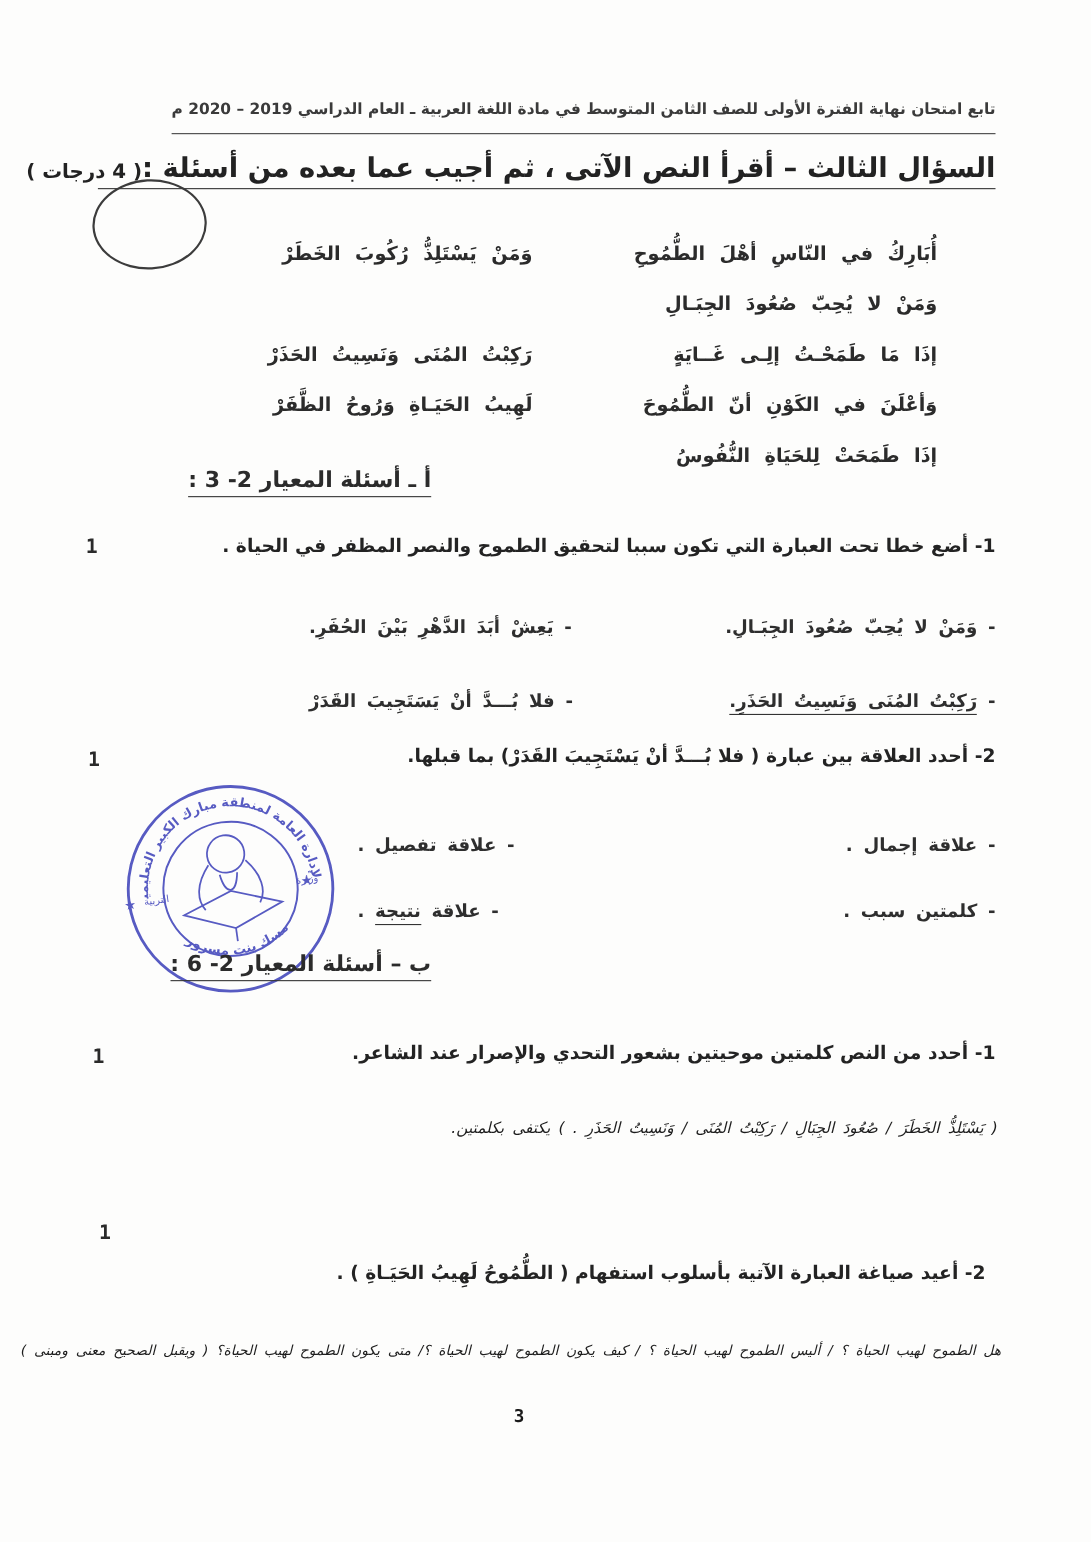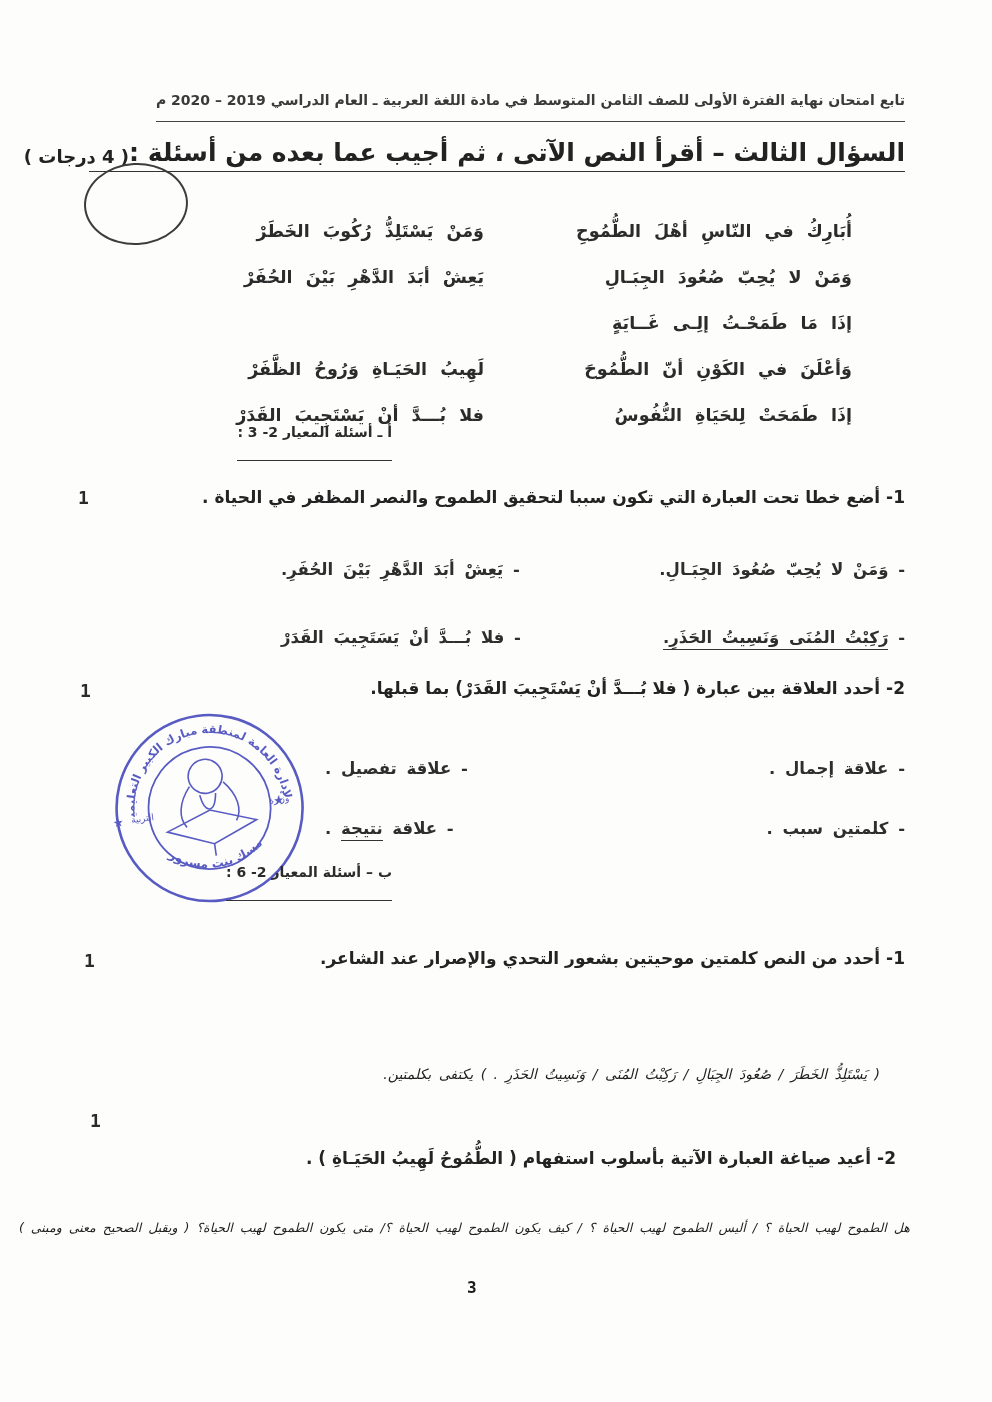--- a/index.html
+++ b/index.html
@@ -27,22 +27,22 @@
     left:84px;top:163px;width:100px;height:78px;border:2.6px solid #3c3c3c;
     border-radius:50%;transform:rotate(-3deg);background:transparent;
   }
   
   .poem{top:186px;right:140px;width:668px;}
   .poem-line{display:flex;justify-content:space-between;height:46px;align-items:center;}
   .hemi{font-size:17.5px;font-weight:600;word-spacing:7px;white-space:nowrap;color:#2b2b2b;margin-top:44px;}
   .hemi.second{width:300px;text-align:right;}
   
   .section-heading{
-    font-size:14px;font-weight:bold;white-space:nowrap;color:#2b2b2b;
-    border-bottom:1.6px solid #333;padding-bottom:20px;
+    font-size:20px;font-weight:bold;white-space:nowrap;color:#2b2b2b;
+    border-bottom:1.6px solid #333;padding-bottom:3px;
   }
   
   .question{font-size:17px;font-weight:bold;white-space:nowrap;color:#232323;}
   .mark{
     font-family:"DejaVu Sans Mono",monospace;font-size:18px;font-weight:bold;color:#2a2a2a;
   }
   
   .options{display:flex;flex-direction:column;}
   .opt-row{display:flex;justify-content:space-between;align-items:center;}
   .opt{font-size:16.5px;font-weight:600;white-space:nowrap;color:#2e2e2e;word-spacing:4px;}
@@ -69,32 +69,31 @@
 
 <div class="abs grade-ellipse"></div>
 
 <div class="abs poem">
   <div class="poem-line">
     <span class="hemi first">أُبَارِكُ في النّاسِ أهْلَ الطُّمُوحِ</span>
     <span class="hemi second">وَمَنْ يَسْتَلِذُّ رُكُوبَ الخَطَرْ</span>
   </div>
   <div class="poem-line">
     <span class="hemi first">وَمَنْ لا يُحِبّ صُعُودَ الجِبَـالِ</span>
-    <span class="hemi second">يَعِشْ أبَدَ الدَّهْرِ بَيْنَ الحُفَرْ</span>
   </div>
   <div class="poem-line">
     <span class="hemi first">إذَا مَا طَمَحْـتُ إلِـى غَــايَةٍ</span>
+    <span class="hemi second">رَكِبْتُ المُنَى وَنَسِيتُ الحَذَرْ</span>
   </div>
   <div class="poem-line">
     <span class="hemi first">وَأعْلَنَ في الكَوْنِ أنّ الطُّمُوحَ</span>
     <span class="hemi second">لَهِيبُ الحَيَـاةِ وَرُوحُ الظَّفَرْ</span>
   </div>
   <div class="poem-line">
     <span class="hemi first">إذَا طَمَحَتْ لِلحَيَاةِ النُّفُوسُ</span>
-    <span class="hemi second">فلا بُـــدَّ أنْ يَسْتَجِيبَ القَدَرْ</span>
   </div>
 </div>
 
 <div class="abs section-heading" style="top:424px;right:600px;">أ ـ أسئلة المعيار 2- 3  :</div>
 
 <div class="abs question" style="top:487px;right:87px;">1- أضع خطا تحت  العبارة التي تكون  سببا لتحقيق الطموح والنصر المظفر في الحياة .</div>
 <div class="abs mark" style="top:487px;left:78px;">1</div>
 
 <div class="abs options" style="top:546px;right:87px;width:624px;">
   <div class="opt-row" style="height:46px;">
@@ -148,20 +147,20 @@
     <path d="M 92,90 C 95,110 105,110 108,90"></path>
     <path d="M 100,140 L 100,152"></path>
   </g>
 </svg>
 
 <div class="abs section-heading" style="top:864px;right:600px;">ب – أسئلة المعيار 2- 6  :</div>
 
 <div class="abs question" style="top:948px;right:87px;margin-left:12px;">1- أحدد من النص كلمتين موحيتين بشعور التحدي والإصرار عند الشاعر.</div>
 <div class="abs mark" style="top:950px;left:84px;">1</div>
 
-<div class="abs hand" style="top:1018px;right:112px;margin-top:48px;">( يَسْتَلِذُّ الخَطَرَ / صُعُودَ الجِبَالِ / رَكِبْتُ المُنَى / وَنَسِيتُ  الحَذَرِ . )  يكتفى بكلمتين.</div>
+<div class="abs hand" style="top:1018px;right:85px;">( يَسْتَلِذُّ الخَطَرَ / صُعُودَ الجِبَالِ / رَكِبْتُ المُنَى / وَنَسِيتُ  الحَذَرِ . )  يكتفى بكلمتين.</div>
 
 <div class="abs question" style="top:1108px;right:96px;margin-top:40px;">2- أعيد صياغة العبارة الآتية بأسلوب استفهام ( الطُّمُوحُ لَهِيبُ  الحَيَـاةِ ) .</div>
 <div class="abs mark" style="top:1110px;left:90px;">1</div>
 
 <div class="abs hand hand-small" style="top:1220px;right:82px;">هل الطموح لهيب الحياة ؟   /   أليس الطموح لهيب الحياة ؟ / كيف يكون الطموح لهيب الحياة ؟/ متى يكون الطموح لهيب الحياة؟   ( ويقبل الصحيح معنى ومبنى )</div>
 
 <div class="abs pageno" style="top:1278px;left:467px;">3</div>
 
 </body></html>

